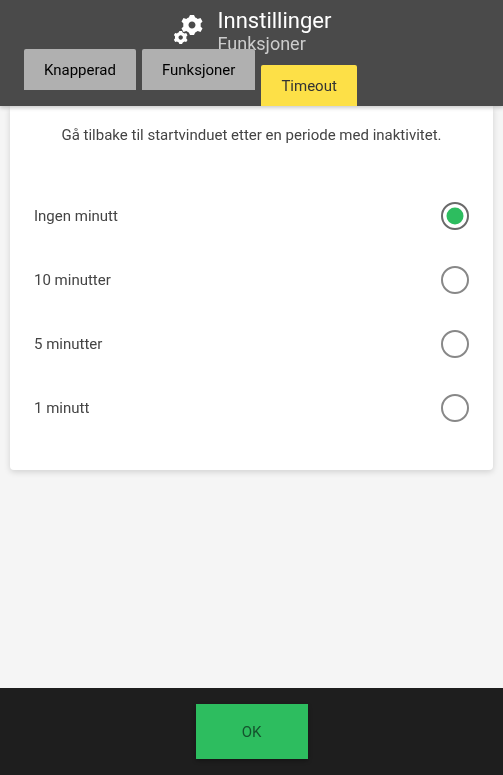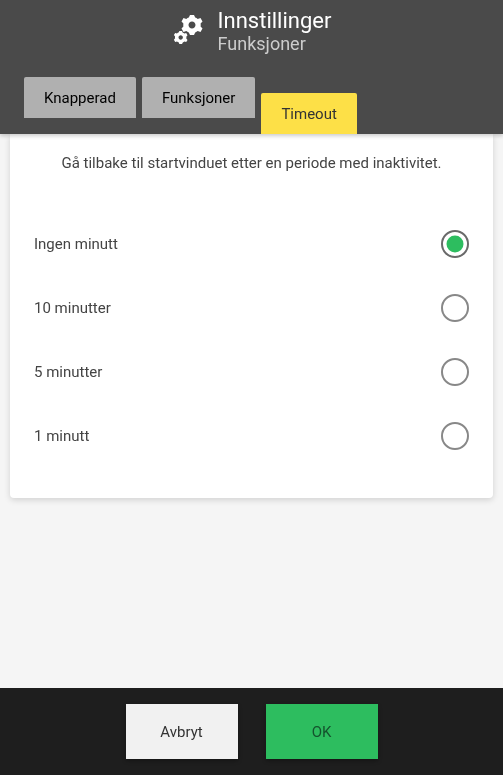--- a/index.html
+++ b/index.html
@@ -10,21 +10,21 @@
     }
     body {
       width: 503px;
       height: 775px;
       background: #f5f5f5;
       position: relative;
       overflow: hidden;
     }
     .header {
       background: #4a4a4a;
-      height: 134px;
+      height: 106px;
       position: relative;
       box-shadow: 0 2px 4px rgba(0,0,0,0.2);
     }
     .header-top {
       display: flex;
       align-items: center;
       justify-content: center;
       padding-top: 8px;
     }
     .header-icon {
@@ -188,15 +188,14 @@
     <span class="radio"></span>
   </div>
 
   <div class="option">
     <span class="option-label">1 minutt</span>
     <span class="radio"></span>
   </div>
 </div>
 
 <div class="footer">
-  <button class="btn btn-cancel">Avbryt</button>
   <button class="btn btn-ok">OK</button>
 </div>
 
 </body></html>

